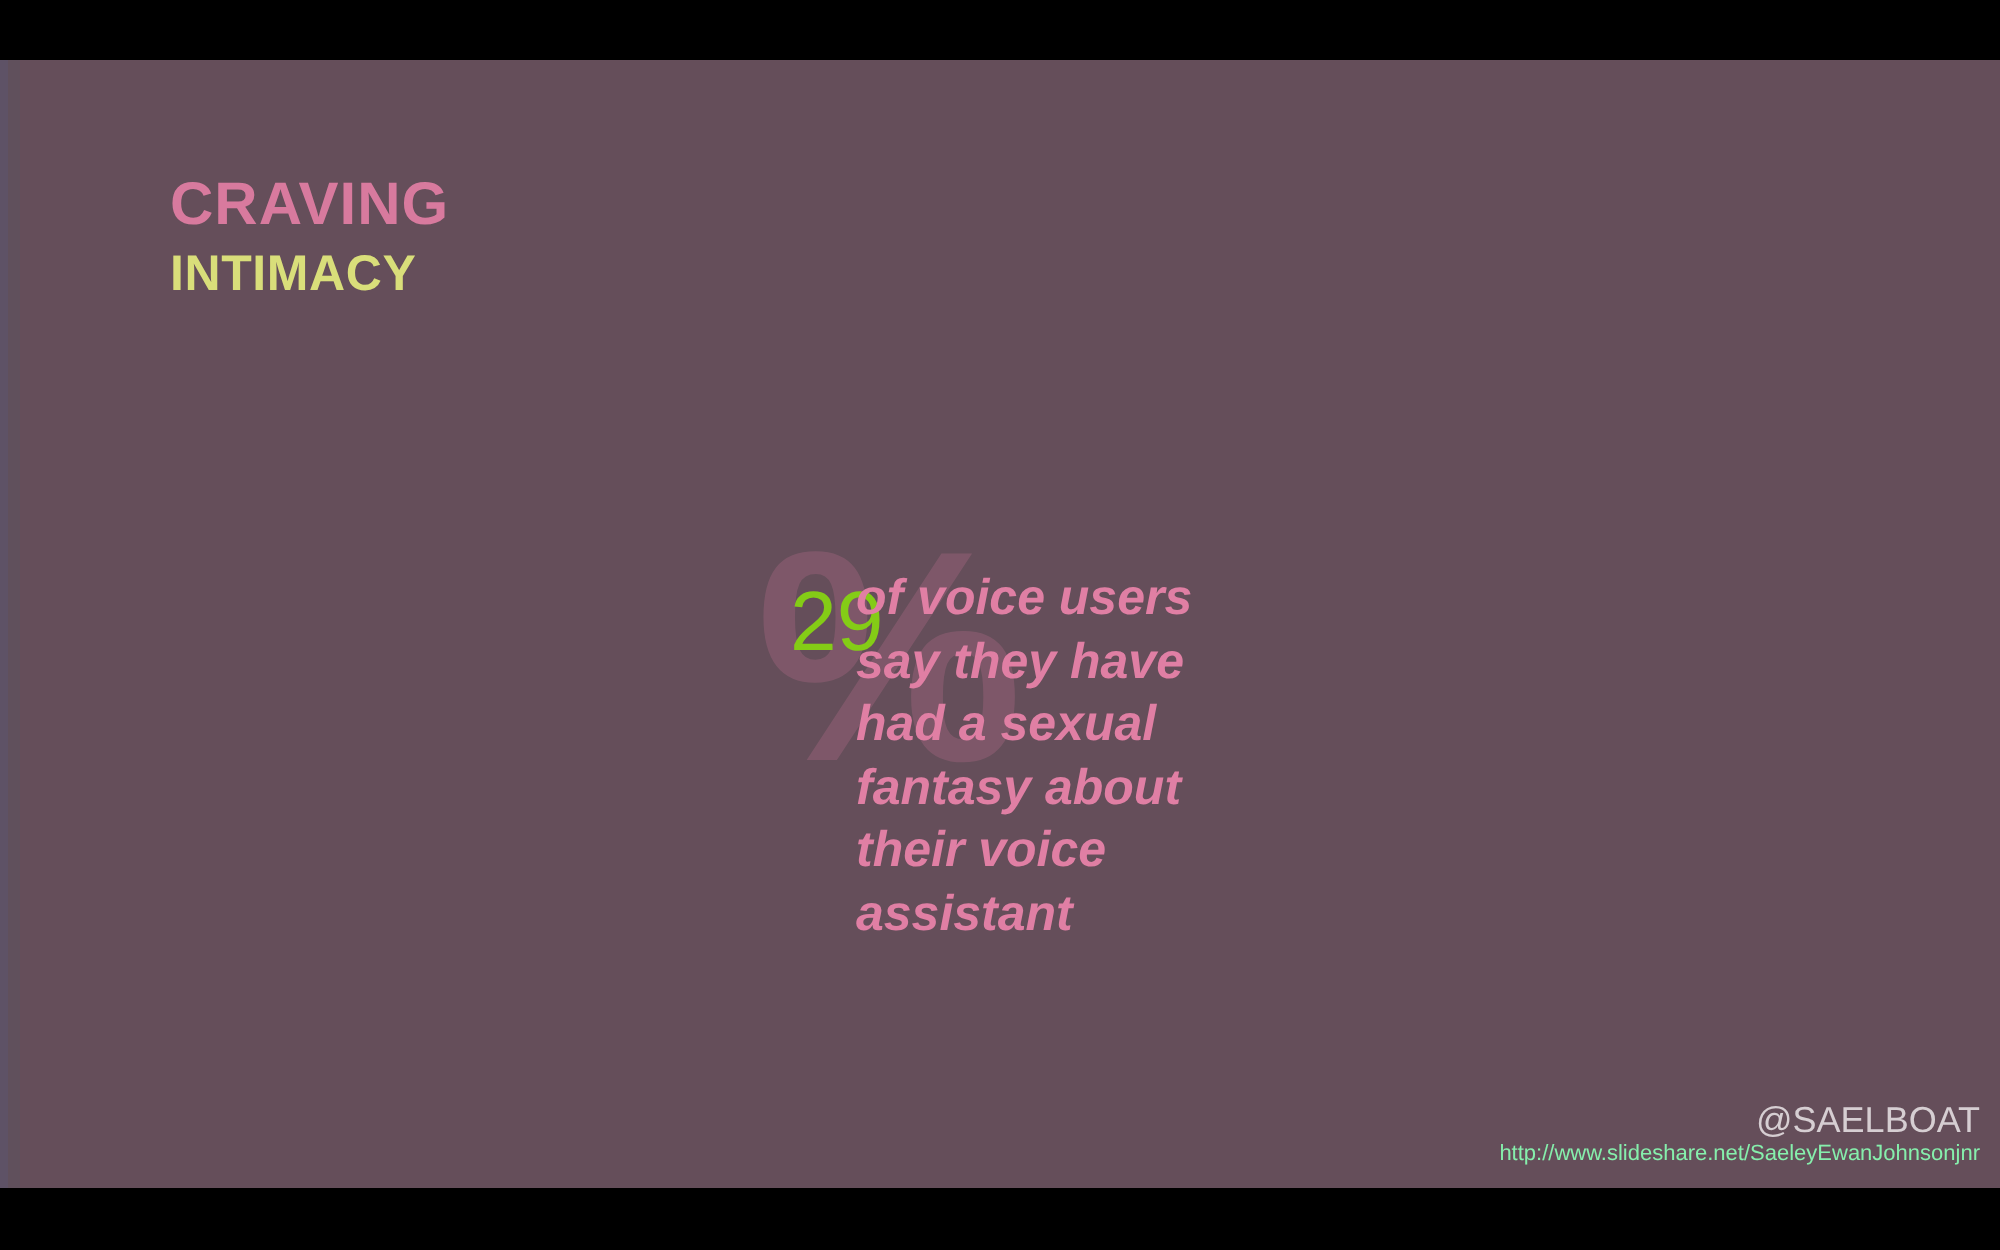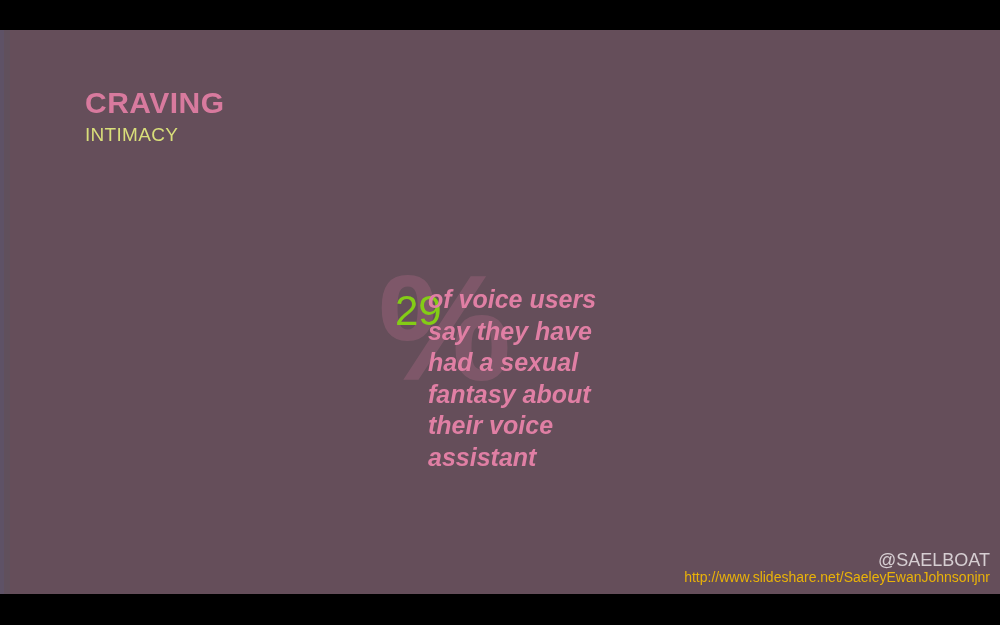--- a/index.html
+++ b/index.html
@@ -59,22 +59,22 @@
   }
   #title-main {
     font-size: 30px;
     font-weight: bold;
     letter-spacing: 0.5px;
     color: #D87A9E;
     line-height: 1.0;
     margin: 0;
   }
   #title-sub {
-    font-size: 19px;
-    font-weight: normal;
+    font-size: 25px;
+    font-weight: bold;
     letter-spacing: 0.3px;
     color: #D9DE7A;
     line-height: 1.0;
     margin: 7px 0 0 0;
   }
 
   
   #stat-block {
     position: absolute;
     left: 360px;
@@ -121,22 +121,22 @@
     right: 10px;
     bottom: 8px;
     text-align: right;
   }
   #footer-handle {
     font-size: 18px;
     color: #D6CED2;
     line-height: 17px;
   }
   #footer-url {
-    font-size: 14px;
-    color: #eab308;
+    font-size: 11px;
+    color: #86efac;
     line-height: 17px;
   }
 </style>
 </head>
 <body>
 
 <div id="slide-frame">
 
   <div class="letterbox" id="letterbox-top"></div>
 

